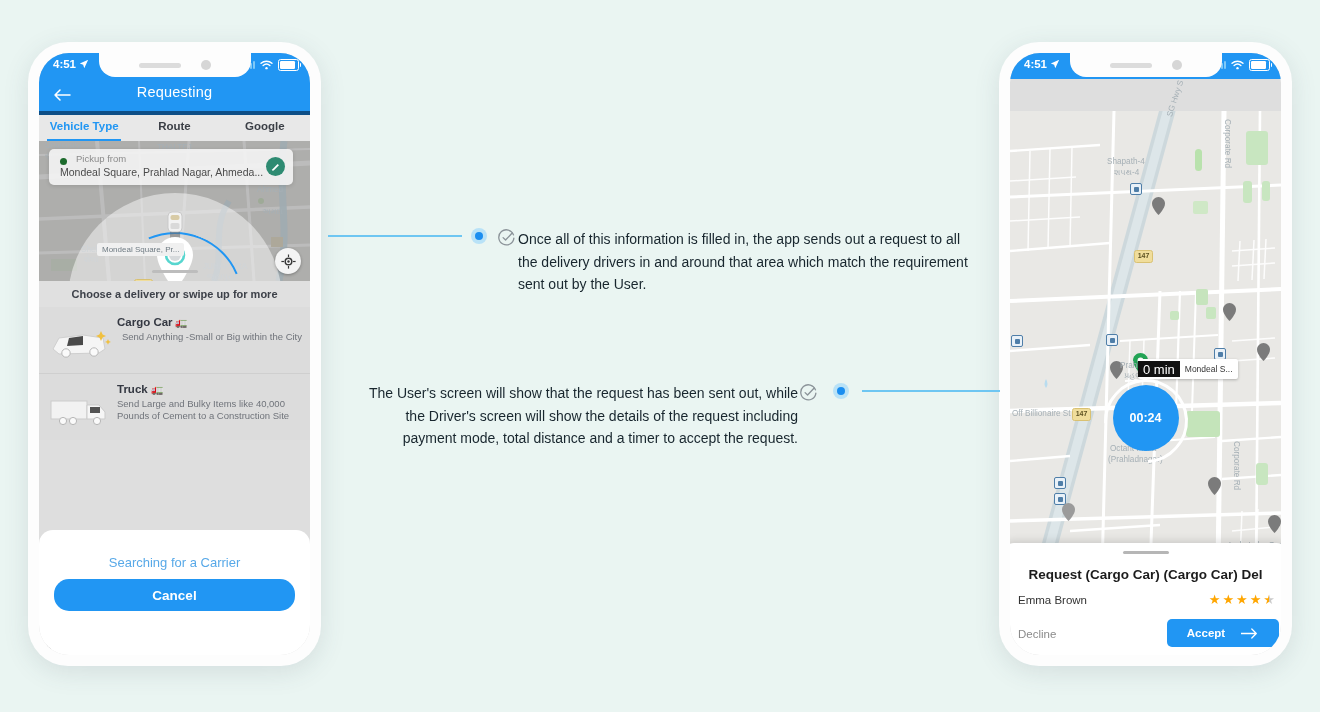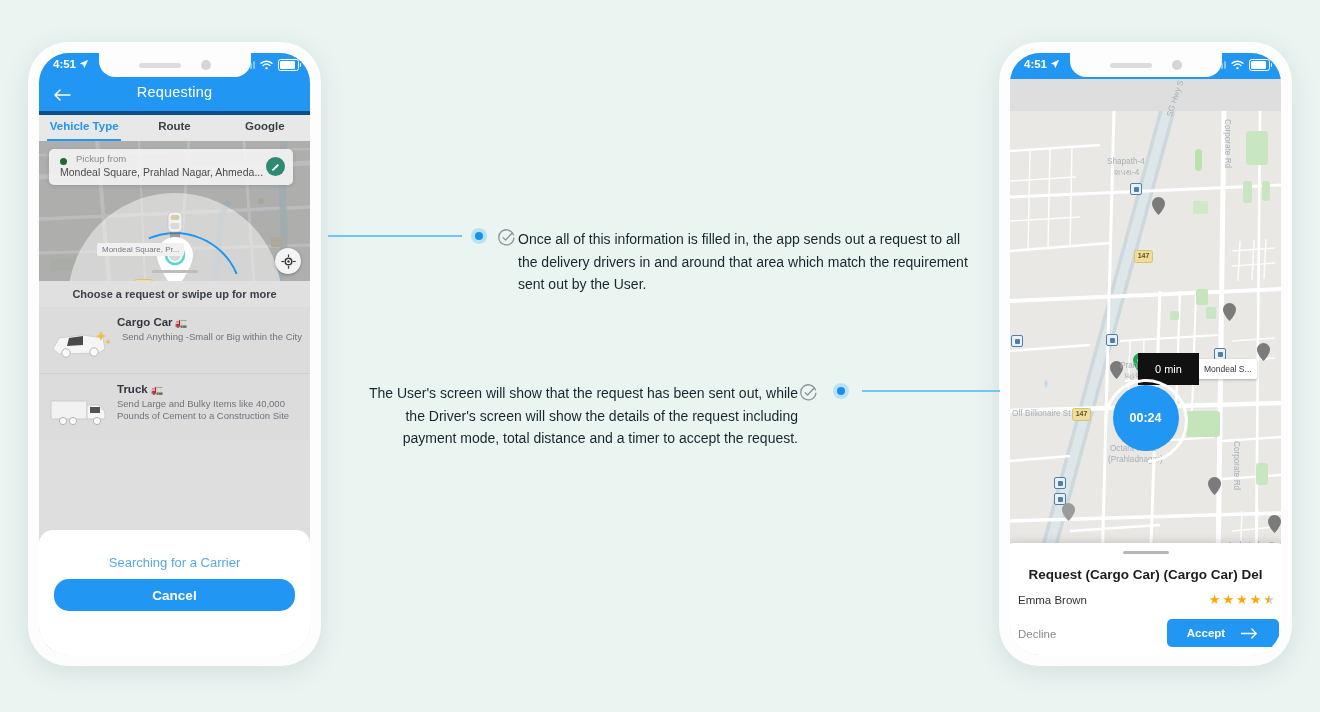--- a/index.html
+++ b/index.html
@@ -146,22 +146,22 @@
   .mpin{position:absolute;width:13px;height:18px;}
   .mbadge{position:absolute;width:10px;height:10px;border:1.3px solid #4f7ea8;border-radius:2px;
           background:#e9f1f8;}
   .mbadge::after{content:"";position:absolute;left:2.5px;top:2.5px;width:5px;height:5px;
                  background:#4f7ea8;border-radius:1px;}
   .shield{position:absolute;width:17px;height:11px;border-radius:2.5px;background:#f0dd9b;
           border:1px solid #d9c172;font-size:7px;color:#5c5122;text-align:center;line-height:10px;
           font-weight:bold;}
   .etabox{position:absolute;height:20px;background:#fff;border-radius:2px;z-index:4;
           box-shadow:0 1px 3px rgba(0,0,0,.25);display:flex;align-items:center;}
-  .etabox .blk{background:#111;color:#fff;font-size:11px;height:32px;
-               display:flex;align-items:center;padding:0 17px;}
+  .etabox .blk{background:#111;color:#fff;font-size:13px;height:16px;
+               display:flex;align-items:center;padding:0 5px;}
   .etabox .txt{font-size:8.5px;color:#333;padding:0 5px;white-space:nowrap;}
 
   
   .conn{position:absolute;height:2px;background:#6ec6f2;}
   .bigdot{position:absolute;width:16px;height:16px;border-radius:50%;
           background:#b9e2f7;display:flex;align-items:center;justify-content:center;}
   .bigdot i{width:8px;height:8px;border-radius:50%;background:#1b8ef0;display:block;}
   .checkicon{position:absolute;width:17px;height:17px;}
   .anno{position:absolute;font-size:14px;line-height:22.5px;color:#18262e;}
   .anno.left-align{text-align:left;}
@@ -252,21 +252,21 @@
         <span class="dot"></span>
         <span class="lbl">Pickup from</span>
         <span class="addr">Mondeal Square, Prahlad Nagar, Ahmeda...</span>
         <span class="edit">
           <svg viewBox="0 0 14 14" width="10" height="10">
             <path d="M2 10.2 L9.3 2.9 L11.1 4.7 L3.8 12 L1.6 12.4 Z" fill="#ffffff"></path>
           </svg>
         </span>
       </div>
 
-      <div class="choose">Choose a request or swipe up for more</div>
+      <div class="choose">Choose a delivery or swipe up for more</div>
 
       <div class="vrow" style="top:254px;height:66px;text-align:right;">
         <div class="vimg" style="top:15px;">
           <svg viewBox="0 0 62 40" width="62" height="40">
             <path d="M4 27 L10 16 L34 13 L54 16 L56 27 L50 31 L10 32 Z" fill="#f5f5f5" stroke="#cfcfcf" stroke-width="1"></path>
             <path d="M20 16 L34 14 L34 23 L18 24 Z" fill="#2b2b2b" opacity=".85"></path>
             <circle cx="17" cy="31" r="4.2" fill="#fafafa" stroke="#b8b8b8"></circle>
             <circle cx="45" cy="30" r="4.2" fill="#fafafa" stroke="#b8b8b8"></circle>
             <path d="M52 9 l1.6 3.4 3.4 1.6 -3.4 1.6 -1.6 3.4 -1.6 -3.4 -3.4 -1.6 3.4 -1.6 z" fill="#f0c040"></path>
             <path d="M59 17 l.9 2 2 .9 -2 .9 -.9 2 -.9 -2 -2 -.9 2 -.9 z" fill="#f0c040"></path>

